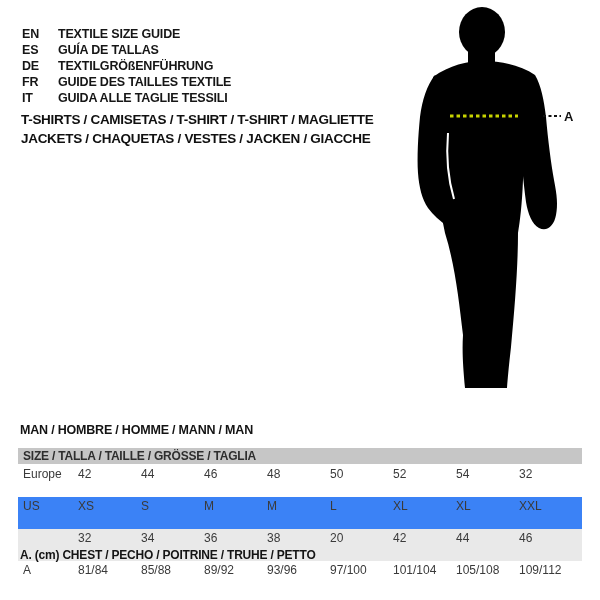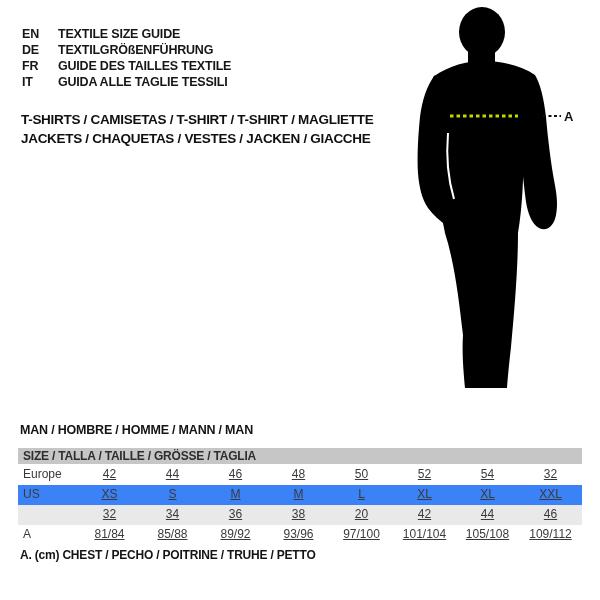--- a/index.html
+++ b/index.html
@@ -15,39 +15,43 @@
   .categories{position:absolute;left:21px;top:111px;}
   .cat-line{height:18.5px;line-height:18.5px;font-size:13.5px;font-weight:700;letter-spacing:-0.3px;color:#101010;}
   
   .figure-wrap{position:absolute;left:405px;top:5px;width:175px;height:390px;}
   .figure-wrap svg{display:block;}
   
   .section-title{position:absolute;left:20px;top:423px;font-size:12.5px;font-weight:700;letter-spacing:-0.2px;color:#141414;}
   
   .size-table{position:absolute;left:18px;top:448px;width:564px;font-size:12px;color:#3a3a3a;}
   .thead{background:#c6c6c6;height:16px;line-height:16px;padding-left:5px;font-weight:600;letter-spacing:-0.2px;color:#2e2e2e;margin-bottom:1px;}
-  .trow{display:flex;height:20px;line-height:18px;}
+  .trow{display:flex;height:32px;line-height:18px;}
   .trow .rlabel{width:60px;padding-left:5px;box-sizing:border-box;}
-  .trow .cell{flex:1;text-align:center;text-decoration:underline;}
+  .trow .cell{flex:1;text-align:left;}
   .row-europe{background:#ffffff;}
   .row-us{background:#3b82f6;}
   .row-blank{background:#e9e9e9;}
   .row-a{background:#ffffff;}
   
   .footer-note{position:absolute;left:20px;top:548px;font-size:12px;font-weight:700;letter-spacing:-0.2px;color:#141414;}
 </style>
 </head>
 <body>
 
 <div class="canvas">
 
   <div class="lang-block">
     <div class="lang-row">
       <span class="lang-code">EN</span>
       <span class="lang-label">TEXTILE SIZE GUIDE</span>
+    </div>
+    <div class="lang-row">
+      <span class="lang-code">ES</span>
+      <span class="lang-label">GUÍA DE TALLAS</span>
     </div>
     <div class="lang-row">
       <span class="lang-code">DE</span>
       <span class="lang-label">TEXTILGRÖßENFÜHRUNG</span>
     </div>
     <div class="lang-row">
       <span class="lang-code">FR</span>
       <span class="lang-label">GUIDE DES TAILLES TEXTILE</span>
     </div>
     <div class="lang-row">

